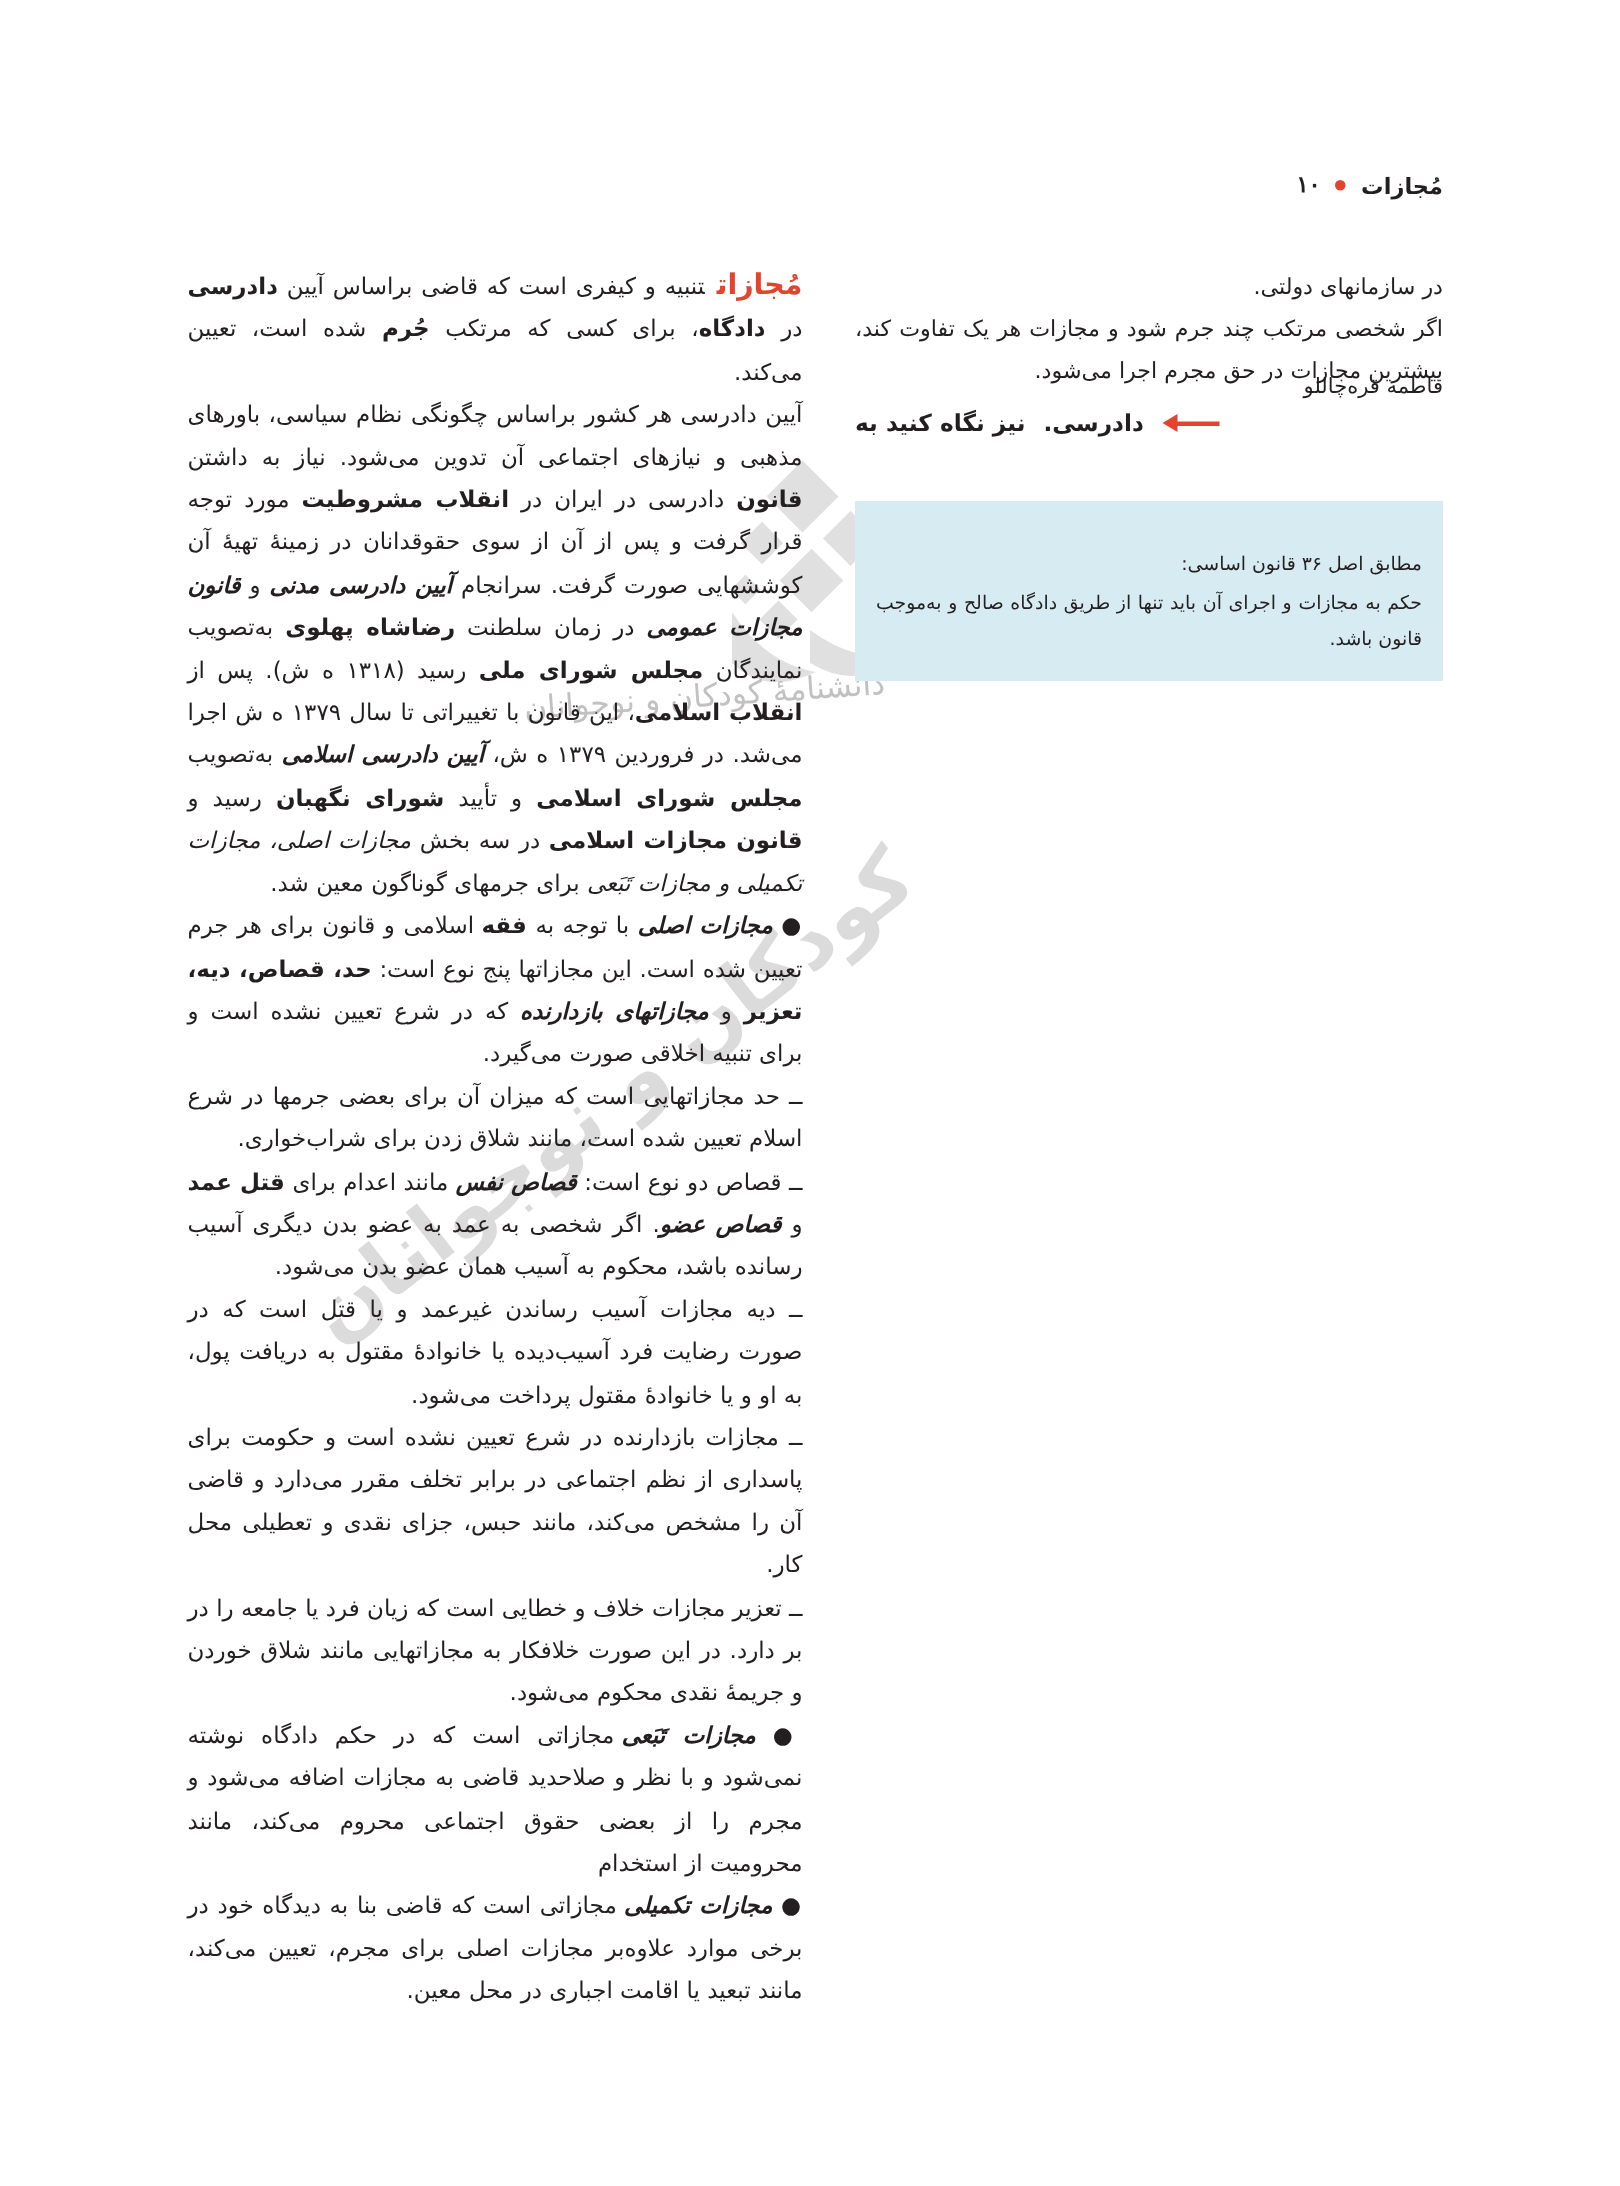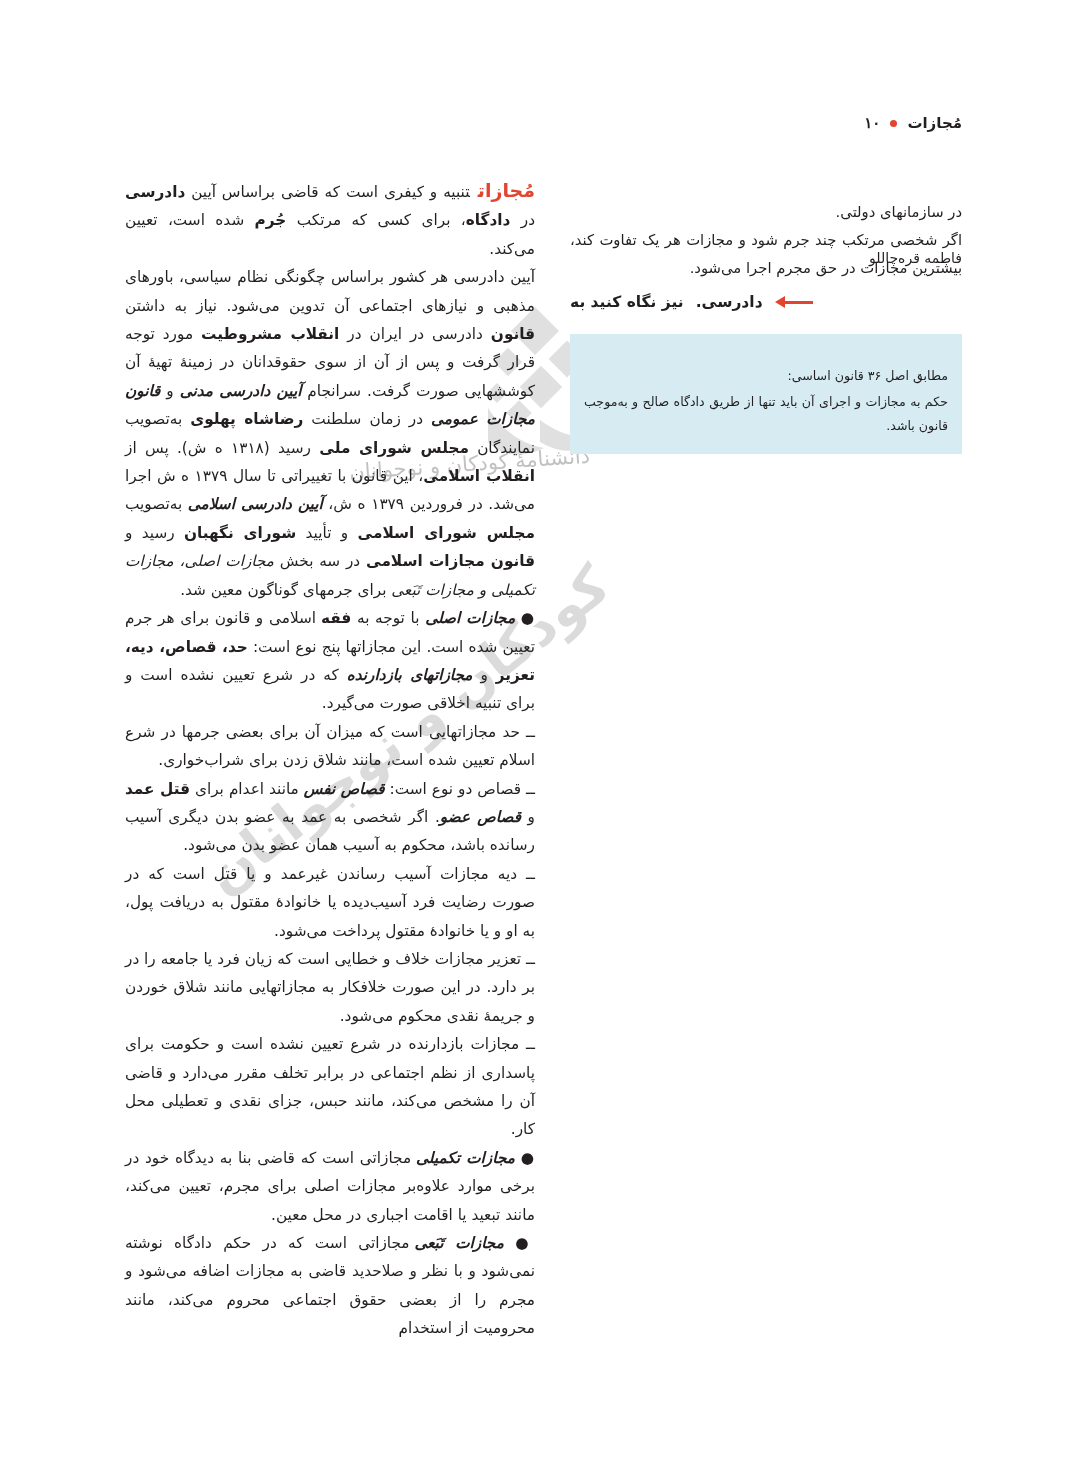--- a/index.html
+++ b/index.html
@@ -59,21 +59,21 @@
     right: 545px;
     width: 410px;
     text-align: justify;
     text-align-last: right;
     font-size: 15.3px;
     line-height: 28.4px;
     color: #231f20;
   }
   .col-left {
     position: absolute;
-    top: 198px;
+    top: 178px;
     right: 118px;
     width: 392px;
     text-align: justify;
     text-align-last: right;
     font-size: 14.8px;
     line-height: 28px;
     color: #231f20;
   }
 
   .entry-title {
@@ -228,24 +228,24 @@
   <div class="col-right">
     <p>
       <span class="entry-title">مُجازات</span><span>تنبیه و کیفری است که قاضی براساس آیین <b>دادرسی</b> در <b>دادگاه</b>، برای کسی که مرتکب <b>جُرم</b> شده است، تعیین می‌کند.</span>
     </p>
     <p><span>آیین دادرسی هر کشور براساس چگونگی نظام سیاسی، باورهای مذهبی و نیازهای اجتماعی آن تدوین می‌شود. نیاز به داشتن <b>قانون</b> دادرسی در ایران در <b>انقلاب مشروطیت</b> مورد توجه قرار گرفت و پس از آن از سوی حقوقدانان در زمینهٔ تهیهٔ آن کوششهایی صورت گرفت. سرانجام <b><i>آیین دادرسی مدنی</i></b> و <b><i>قانون مجازات عمومی</i></b> در زمان سلطنت <b>رضاشاه پهلوی</b> به‌تصویب نمایندگان <b>مجلس شورای ملی</b> رسید (۱۳۱۸ ه ش). پس از <b>انقلاب اسلامی</b>، این قانون با تغییراتی تا سال ۱۳۷۹ ه ش اجرا می‌شد. در فروردین ۱۳۷۹ ه ش، <b><i>آیین دادرسی اسلامی</i></b> به‌تصویب <b>مجلس شورای اسلامی</b> و تأیید <b>شورای نگهبان</b> رسید و <b>قانون مجازات اسلامی</b> در سه بخش <i>مجازات اصلی، مجازات تکمیلی و مجازات تَبَعی</i> برای جرمهای گوناگون معین شد.</span></p>
     <div>
         <p class="bullet-p"><span>● </span><b><i>مجازات اصلی</i></b> با توجه به <b>فقه</b> اسلامی و قانون برای هر جرم تعیین شده است. این مجازاتها پنج نوع است: <b>حد، قصاص، دیه، تعزیر</b> و <b><i>مجازاتهای بازدارنده</i></b> که در شرع تعیین نشده است و برای تنبیه اخلاقی صورت می‌گیرد.</p>
         <p class="bullet-p"><span>ــ </span>حد مجازاتهایی است که میزان آن برای بعضی جرمها در شرع اسلام تعیین شده است، مانند شلاق زدن برای شراب‌خواری.</p>
         <p class="bullet-p"><span>ــ </span>قصاص دو نوع است: <b><i>قصاص نفس</i></b> مانند اعدام برای <b>قتل عمد</b> و <b><i>قصاص عضو</i></b>. اگر شخصی به عمد به عضو بدن دیگری آسیب رسانده باشد، محکوم به آسیب همان عضو بدن می‌شود.</p>
         <p class="bullet-p"><span>ــ </span>دیه مجازات آسیب رساندن غیرعمد و یا قتل است که در صورت رضایت فرد آسیب‌دیده یا خانوادهٔ مقتول به دریافت پول، به او و یا خانوادهٔ مقتول پرداخت می‌شود.</p>
+        <p class="bullet-p"><span>ــ </span>مجازات بازدارنده در شرع تعیین نشده است و حکومت برای پاسداری از نظم اجتماعی در برابر تخلف مقرر می‌دارد و قاضی آن را مشخص می‌کند، مانند حبس، جزای نقدی و تعطیلی محل کار.</p>
         <p class="bullet-p"><span>ــ </span>تعزیر مجازات خلاف و خطایی است که زیان فرد یا جامعه را در بر دارد. در این صورت خلافکار به مجازاتهایی مانند شلاق خوردن و جریمهٔ نقدی محکوم می‌شود.</p>
-        <p class="bullet-p"><span>ــ </span>مجازات بازدارنده در شرع تعیین نشده است و حکومت برای پاسداری از نظم اجتماعی در برابر تخلف مقرر می‌دارد و قاضی آن را مشخص می‌کند، مانند حبس، جزای نقدی و تعطیلی محل کار.</p>
+        <p class="bullet-p"><span>● </span><b><i>مجازات تَبَعی</i></b> مجازاتی است که در حکم دادگاه نوشته نمی‌شود و با نظر و صلاحدید قاضی به مجازات اضافه می‌شود و مجرم را از بعضی حقوق اجتماعی محروم می‌کند، مانند محرومیت از استخدام</p>
         <p class="bullet-p"><span>● </span><b><i>مجازات تکمیلی</i></b> مجازاتی است که قاضی بنا به دیدگاه خود در برخی موارد علاوه‌بر مجازات اصلی برای مجرم، تعیین می‌کند، مانند تبعید یا اقامت اجباری در محل معین.</p>
-        <p class="bullet-p"><span>● </span><b><i>مجازات تَبَعی</i></b> مجازاتی است که در حکم دادگاه نوشته نمی‌شود و با نظر و صلاحدید قاضی به مجازات اضافه می‌شود و مجرم را از بعضی حقوق اجتماعی محروم می‌کند، مانند محرومیت از استخدام</p>
       </div>
   </div>
 
   <div class="col-left">
     <p class="lc-line">در سازمانهای دولتی.</p>
     <p class="lc-line">اگر شخصی مرتکب چند جرم شود و مجازات هر یک تفاوت کند، بیشترین مجازات در حق مجرم اجرا می‌شود.</p>
     <div class="see-also">
       <span>نیز نگاه کنید به</span>
       <span>دادرسی.</span>
       <span class="arrow"></span>

